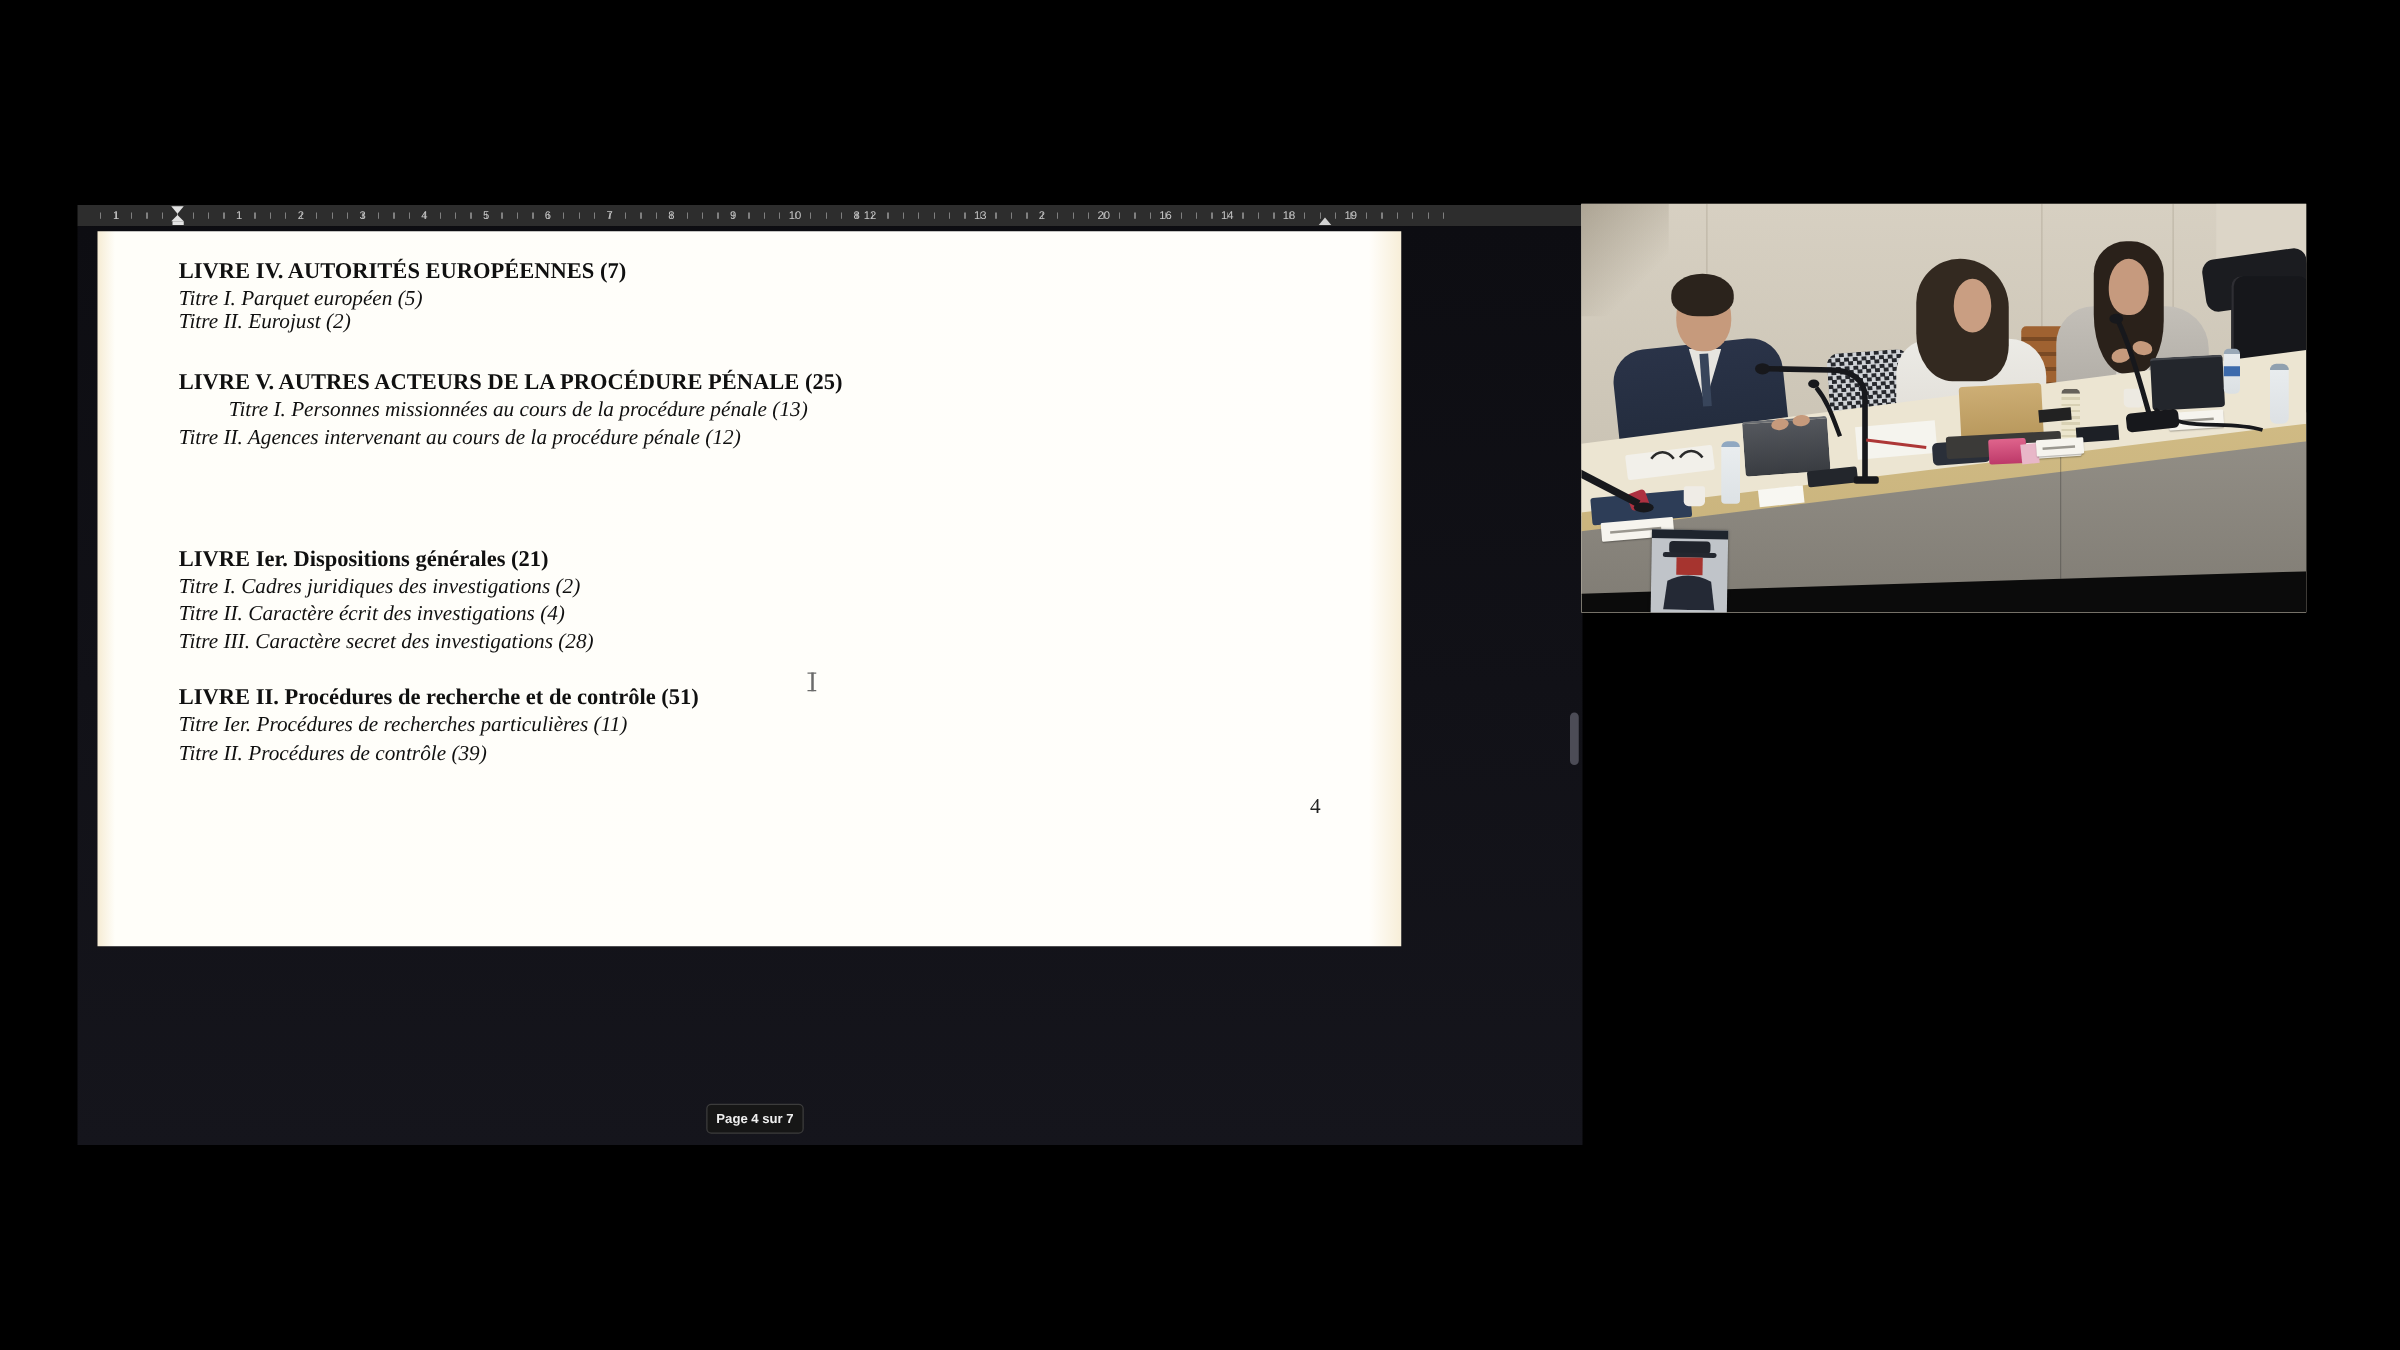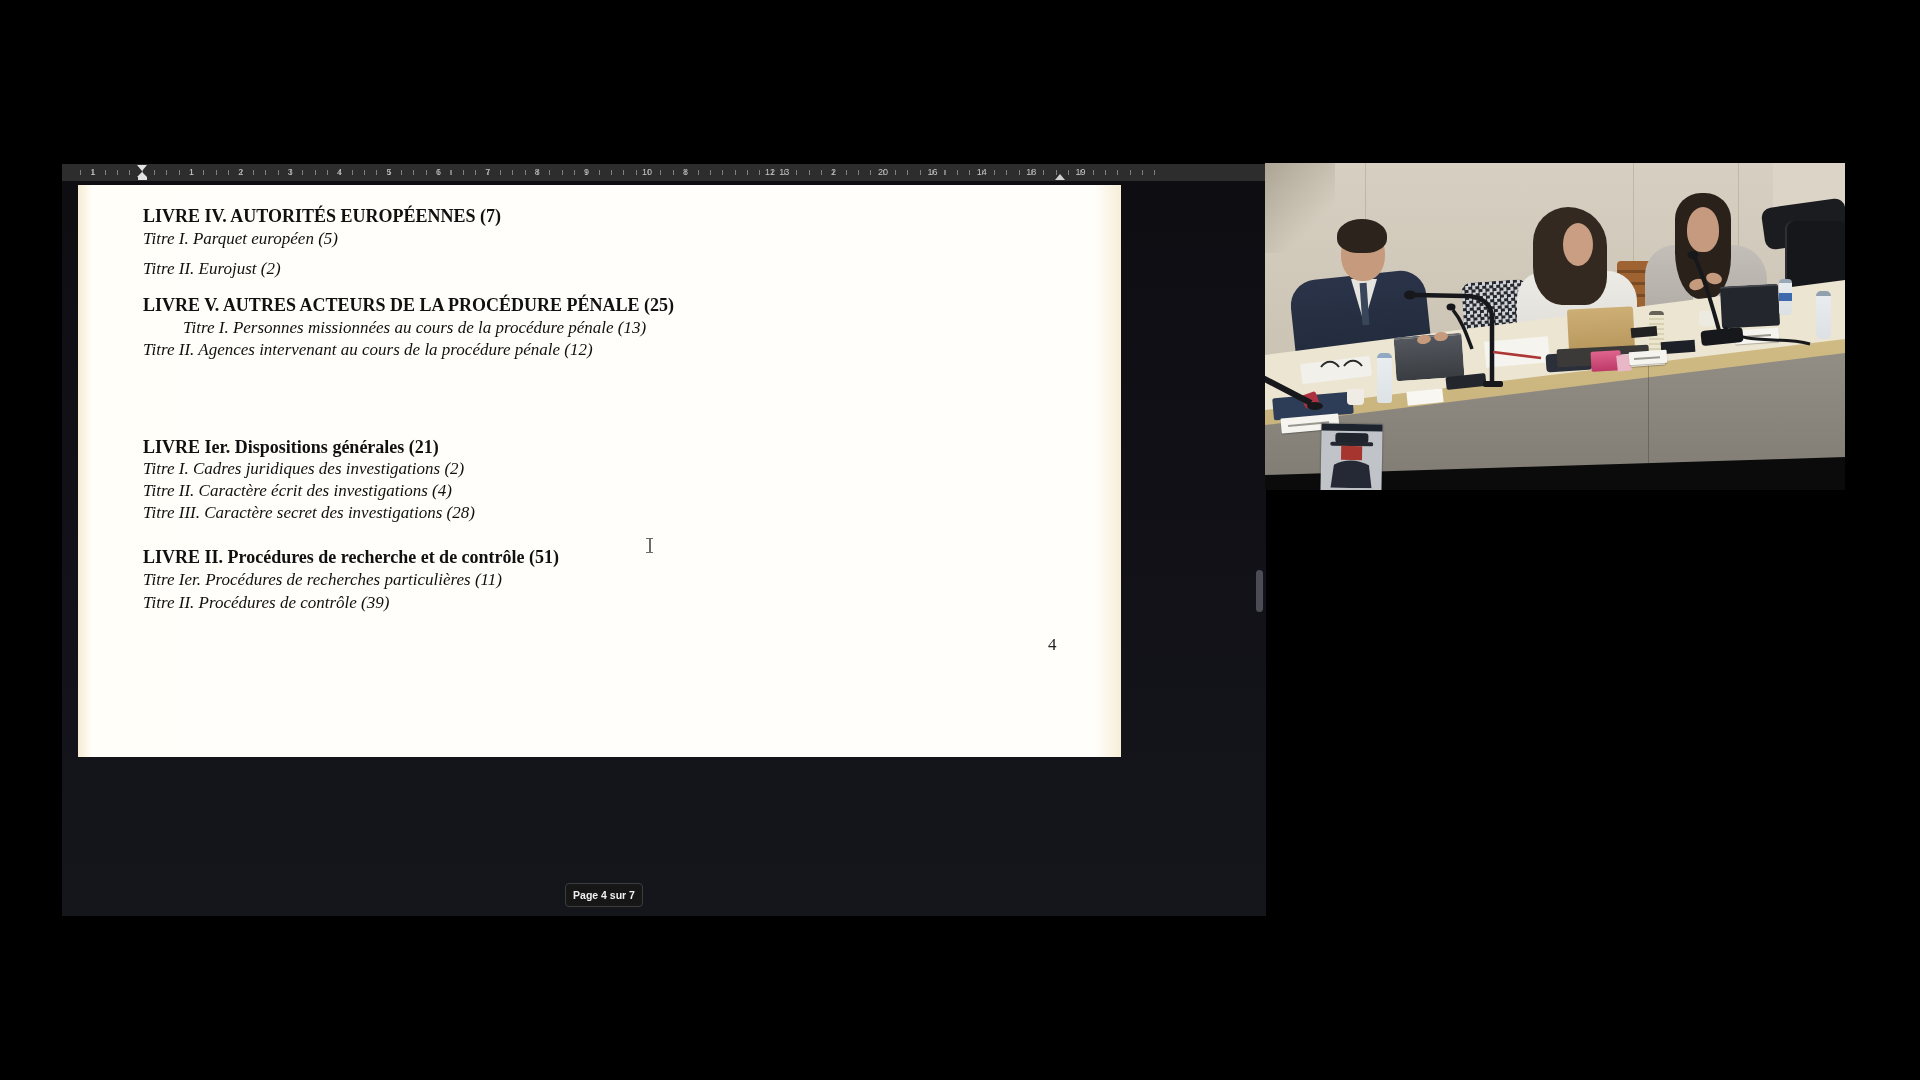--- a/index.html
+++ b/index.html
@@ -70,43 +70,43 @@
           <span class="rnum" style="left: 31px;">1</span>
           <span class="rnum" style="left: 129.4px;">1</span>
           <span class="rnum" style="left: 178.8px;">2</span>
           <span class="rnum" style="left: 228.2px;">3</span>
           <span class="rnum" style="left: 277.6px;">4</span>
           <span class="rnum" style="left: 327px;">5</span>
           <span class="rnum" style="left: 376.4px;">6</span>
           <span class="rnum" style="left: 425.8px;">7</span>
           <span class="rnum" style="left: 475.2px;">8</span>
           <span class="rnum" style="left: 524.6px;">9</span>
-          <span class="rnum" style="left: 574px; margin-left: 11px;">10</span>
+          <span class="rnum" style="left: 574px;">10</span>
           <span class="rnum" style="left: 623.4px;">8</span>
-          <span class="rnum" style="left: 708px;">12</span>
+          <span class="rnum" style="left: 634px;">12</span>
           <span class="rnum" style="left: 722.2px;">13</span>
           <span class="rnum" style="left: 771.6px;">2</span>
           <span class="rnum" style="left: 821px;">20</span>
           <span class="rnum" style="left: 870.4px;">16</span>
           <span class="rnum" style="left: 919.8px;">14</span>
           <span class="rnum" style="left: 969.2px;">18</span>
           <span class="rnum" style="left: 1018.6px;">19</span>
         </div>
       <div class="mk mk-first"></div>
       <div class="mk mk-hang"></div>
       <div class="mk-box"></div>
       <div class="mk mk-right"></div>
     </div>
 
     <div class="canvas">
       <div class="page page1">
         <div id="p1-lines">
             <div class="line lh" style="top: 21px;">LIVRE IV. AUTORITÉS EUROPÉENNES (7)</div>
             <div class="line lt" style="top: 44px;">Titre I. Parquet européen (5)</div>
-            <div class="line lt" style="top: 74px; font-style: italic;">Titre II. Eurojust (2)</div>
+            <div class="line lt" style="top: 62px; font-style: italic;">Titre II. Eurojust (2)</div>
             <div class="line lh" style="top: 110px;">LIVRE V. AUTRES ACTEURS DE LA PROCÉDURE PÉNALE (25)</div>
             <div class="line lt" style="top: 133px; margin-left: 40px;">Titre I. Personnes missionnées au cours de la procédure pénale (13)</div>
             <div class="line lt" style="top: 155px;">Titre II. Agences intervenant au cours de la procédure pénale (12)</div>
             <div class="line lh" style="top: 252px;">LIVRE Ier. Dispositions générales (21)</div>
             <div class="line lt" style="top: 274px;">Titre I. Cadres juridiques des investigations (2)</div>
             <div class="line lt" style="top: 296px;">Titre II. Caractère écrit des investigations (4)</div>
             <div class="line lt" style="top: 318px;">Titre III. Caractère secret des investigations (28)</div>
             <div class="line lh" style="top: 362px;">LIVRE II. Procédures de recherche et de contrôle (51)</div>
             <div class="line lt" style="top: 385px;">Titre Ier. Procédures de recherches particulières (11)</div>
             <div class="line lt" style="top: 408px;">Titre II. Procédures de contrôle (39)</div>

